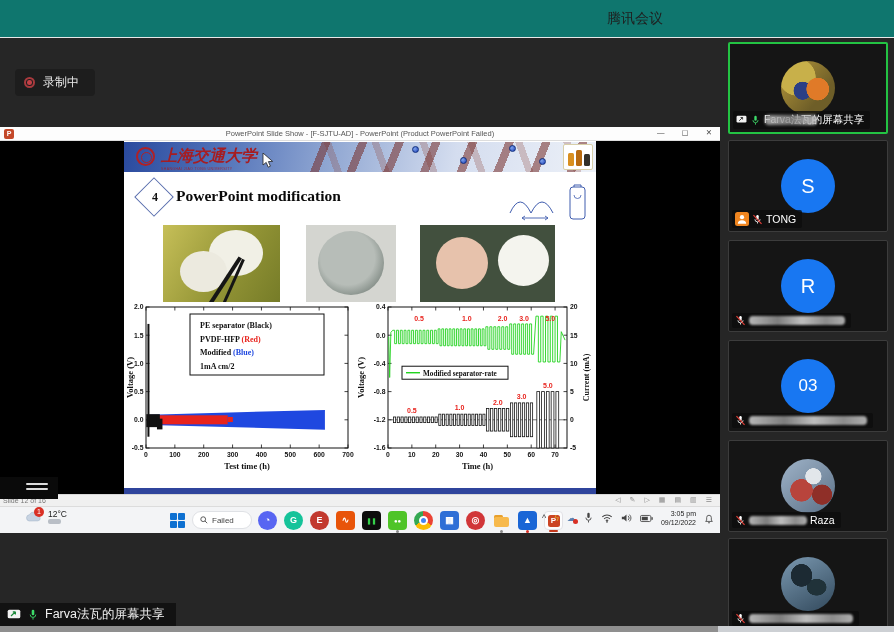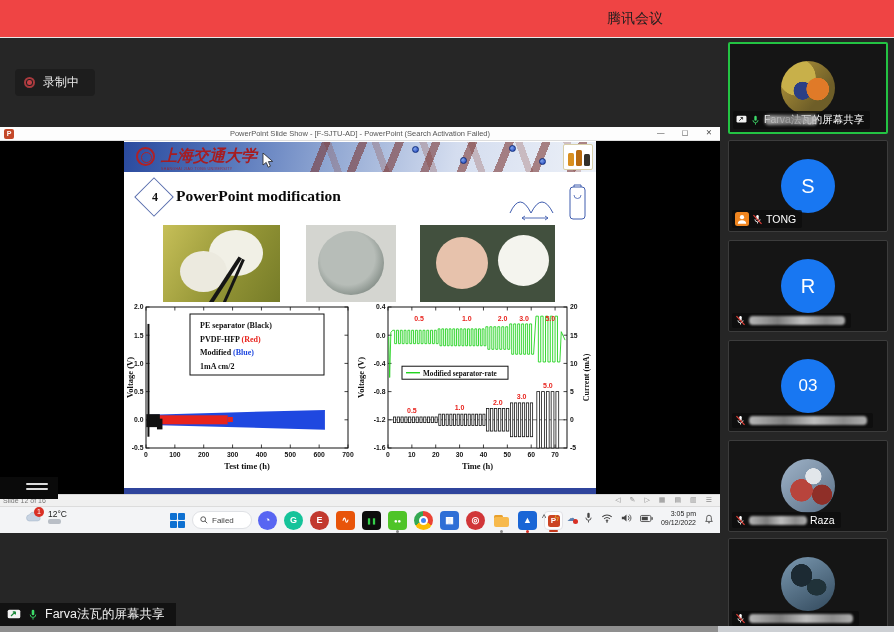--- a/index.html
+++ b/index.html
@@ -1,21 +1,21 @@
 <!DOCTYPE html>
 <html><head>
 <meta charset="utf-8">
 <style>
   *{margin:0;padding:0;box-sizing:border-box}
   body{width:894px;height:632px;font-family:"Liberation Sans",sans-serif;background:#111;overflow:hidden}
   #screen{position:relative;width:894px;height:632px;background:#262626;overflow:hidden}
   .abs{position:absolute}
 
   
-  #topbar{position:absolute;left:0;top:0;width:894px;height:38px;background:#ef4444;border-bottom:1px solid #e8e8e8}
+  #topbar{position:absolute;left:0;top:0;width:894px;height:38px;background:#0f766e;border-bottom:1px solid #e8e8e8}
   #topbar-title{position:absolute;left:607px;top:10px;font-size:14px;color:#1f1f1f}
 
   
   #record-badge{position:absolute;left:15px;top:69px;width:80px;height:27px;background:#1d1d1d;border-radius:4px;display:flex;align-items:center;gap:8px;padding-left:9px}
   .rec-dot{width:11px;height:11px;border-radius:50%;border:2px solid #a93a3e;position:relative;flex:none}
   .rec-dot::after{content:"";position:absolute;left:1.2px;top:1.2px;width:4.6px;height:4.6px;border-radius:50%;background:#c24046}
   #record-badge span{color:#ececec;font-size:12px}
 
   
   #ppt-window{position:absolute;left:0;top:127px;width:720px;height:379px;background:#000}
@@ -128,21 +128,21 @@
   </div>
 
   <div id="record-badge">
     <i class="rec-dot"></i>
     <span>录制中</span>
   </div>
 
   <div id="ppt-window">
     <div id="ppt-titlebar">
       <div id="ppt-app-icon">P</div>
-      <div id="ppt-title">PowerPoint Slide Show - [F-SJTU-AD] - PowerPoint (Search Activation Failed)</div>
+      <div id="ppt-title">PowerPoint Slide Show - [F-SJTU-AD] - PowerPoint (Product PowerPoint Failed)</div>
       <div id="ppt-controls">
         <span>—</span>
         <span>▢</span>
         <span>✕</span>
       </div>
     </div>
 
     <div id="ppt-stage">
       <div id="slide">
 

